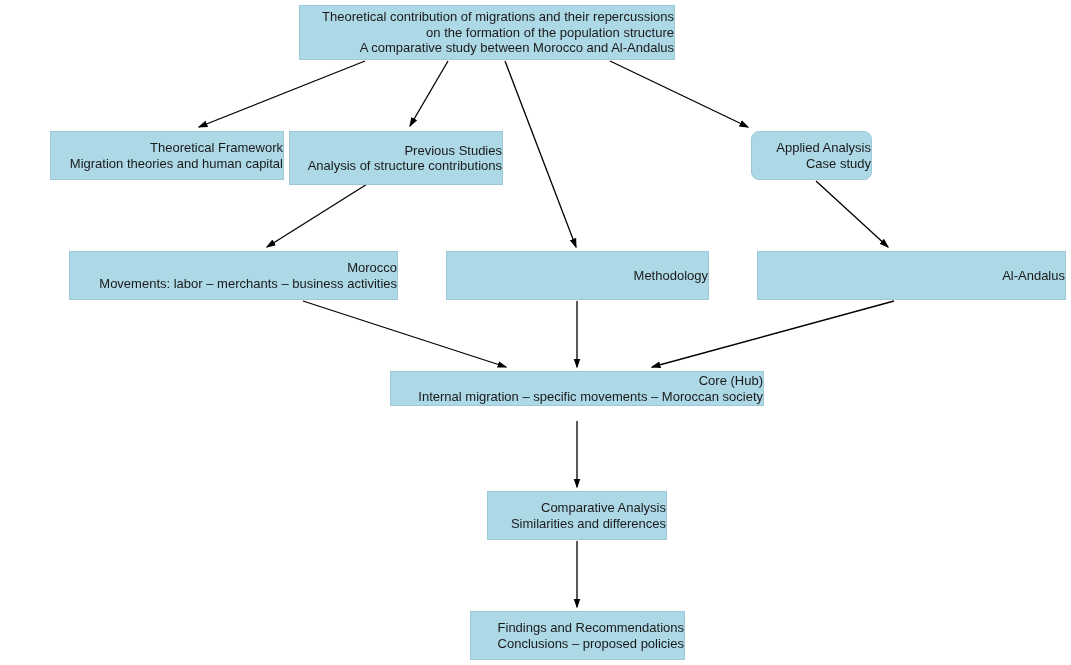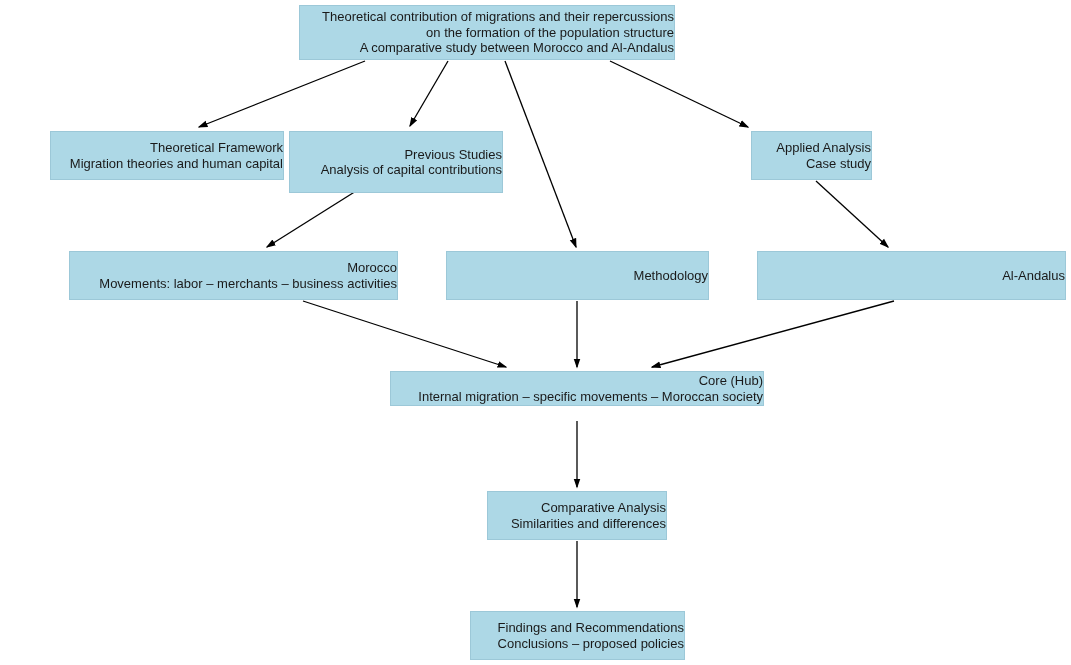--- a/index.html
+++ b/index.html
@@ -74,26 +74,26 @@
     <span class="line">Theoretical contribution of migrations and their repercussions</span>
     <span class="line">on the formation of the population structure</span>
     <span class="line">A comparative study between Morocco and Al-Andalus</span>
   </div>
 
   <div class="node" style="left:6px; top:131px; width:234px; height:49px;margin-left:44px;">
     <span class="line">Theoretical Framework</span>
     <span class="line">Migration theories and human capital</span>
   </div>
 
-  <div class="node" style="left:289px; top:131px; width:214px; height:62px;">
+  <div class="node" style="left:289px; top:131px; width:214px; height:54px;">
     <span class="line">Previous Studies</span>
-    <span class="line">Analysis of capital contributions</span>
+    <span class="line">Analysis of structure contributions</span>
   </div>
 
-  <div class="node" style="left:751px; top:131px; width:121px; height:49px;">
+  <div class="node" style="left:751px; top:131px; width:121px; height:49px;border-radius:8px;">
     <span class="line">Applied Analysis</span>
     <span class="line">Case study</span>
   </div>
 
   <div class="node" style="left:69px; top:251px; width:329px; height:49px;">
     <span class="line">Morocco</span>
     <span class="line">Movements: labor – merchants – business activities</span>
   </div>
 
   <div class="node" style="left:446px; top:251px; width:263px; height:49px;">

